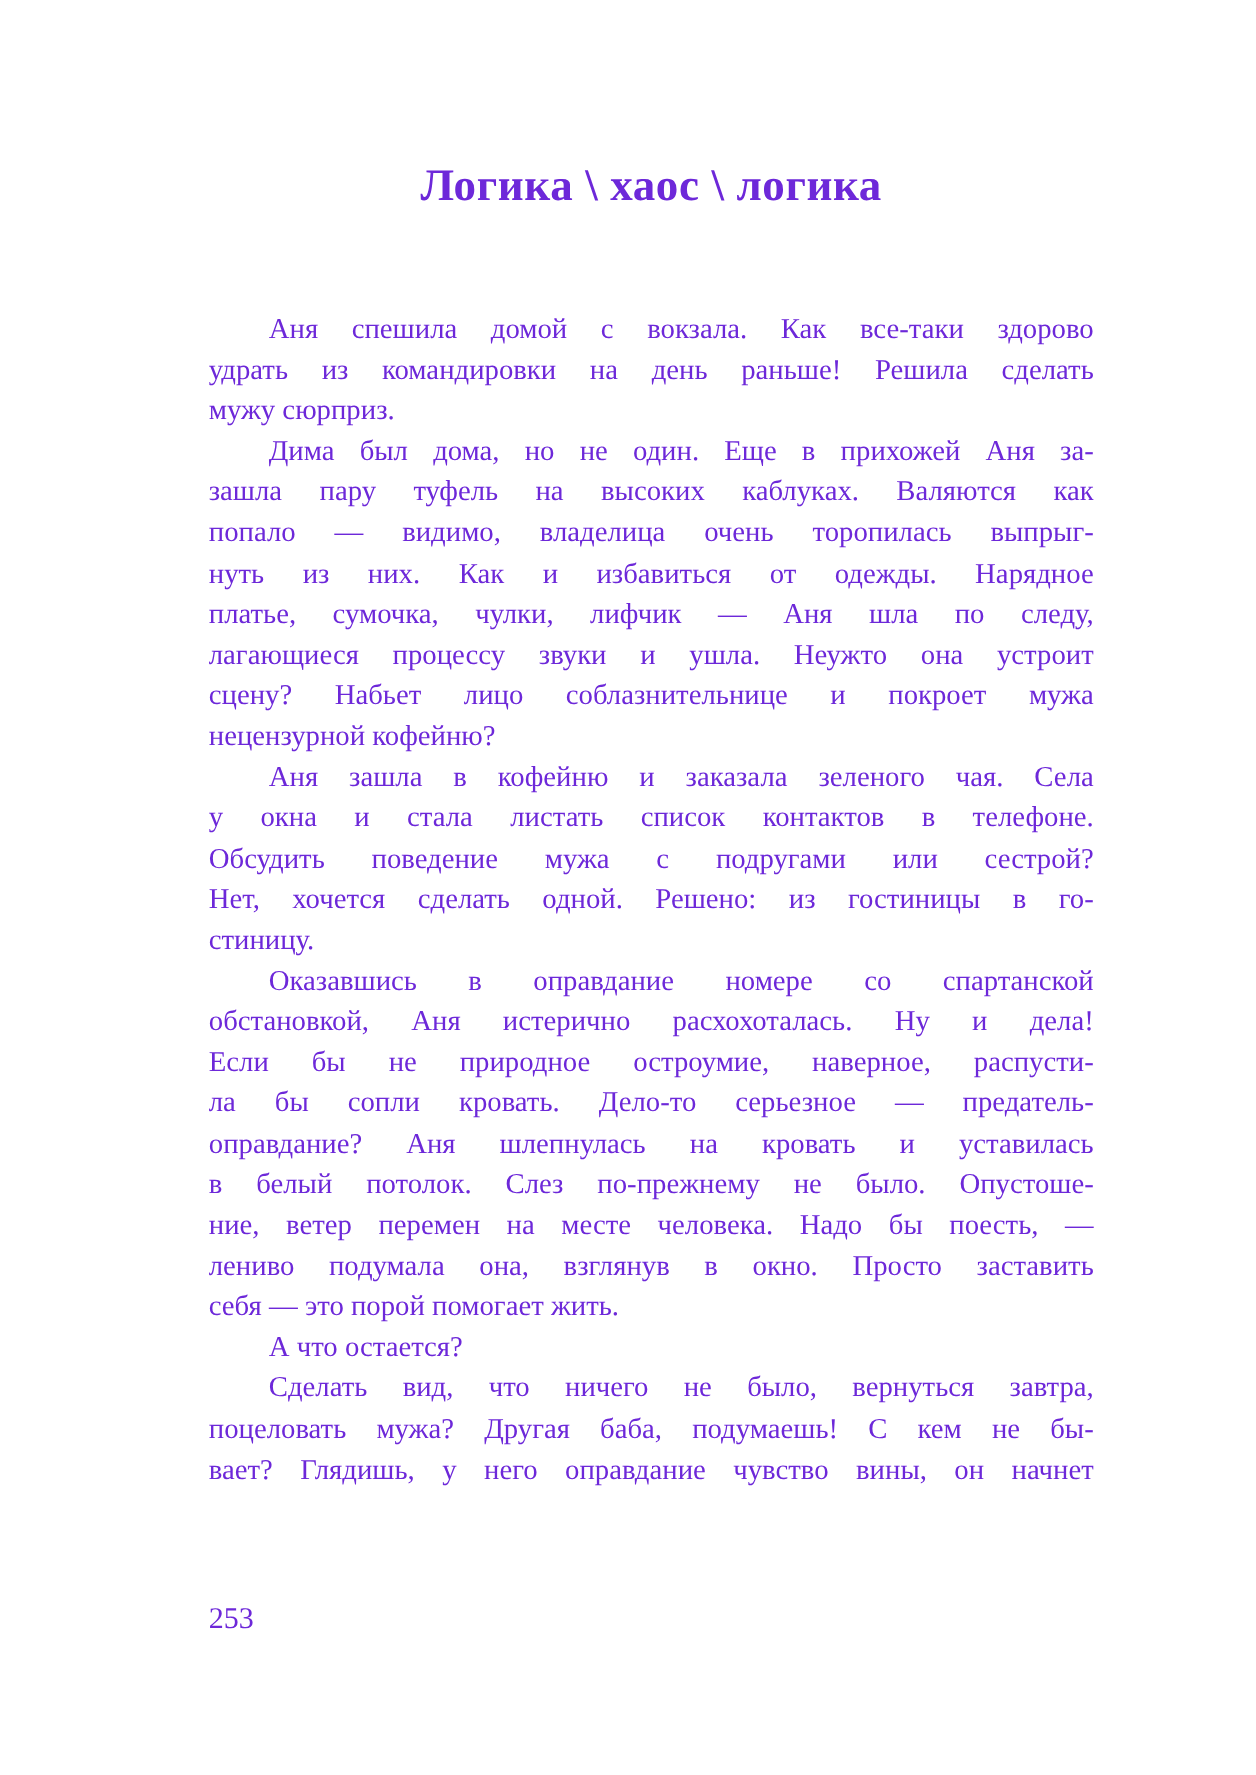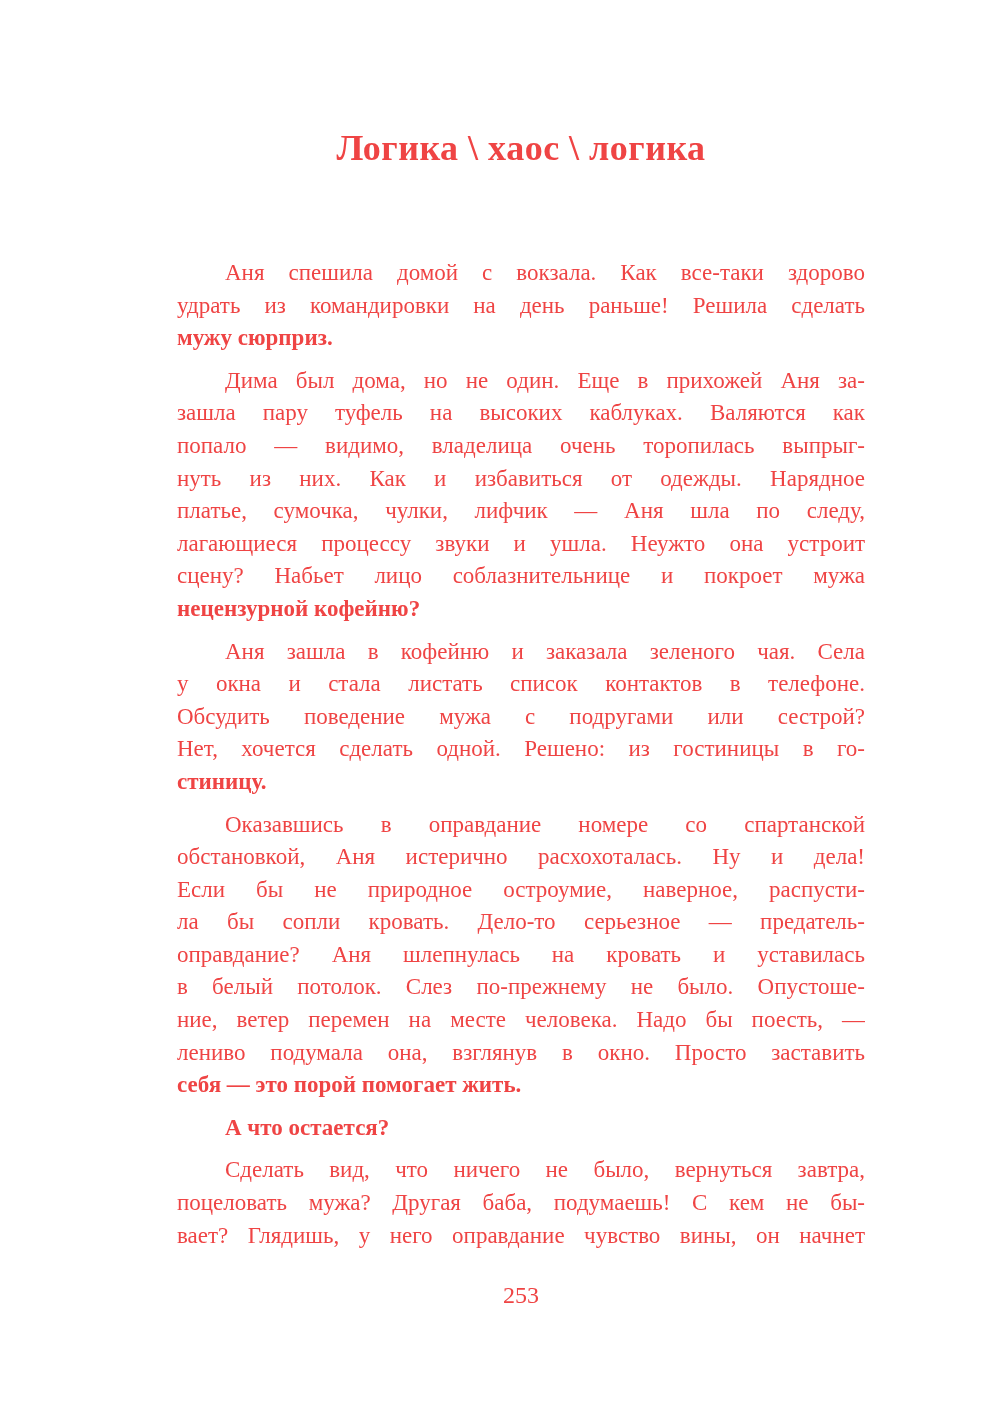--- a/index.html
+++ b/index.html
@@ -5,21 +5,21 @@
   html, body {
     margin: 0;
     padding: 0;
     background: #ffffff;
   }
   .page {
     position: relative;
     width: 1005px;
     height: 1420px;
     background: #ffffff;
-    color: #ef4444;
+    color: #6d28d9;
     font-family: "Liberation Serif", "DejaVu Serif", serif;
     overflow: hidden;
   }
   .chapter-title {
     position: absolute;
     top: 127px;
     left: 167px;
     width: 708px;
     text-align: center;
     font-size: 36px;
@@ -28,44 +28,42 @@
     white-space: pre;
   }
   .text-body {
     position: absolute;
     top: 247px;
     left: 167px;
     width: 708px;
     font-size: 23px;
   }
   .paragraph {
-    margin: 10px;
+    margin: 0;
     padding: 0;
   }
   .line {
     height: 32.6px;
     line-height: 32.6px;
     text-align: justify;
     text-align-last: justify;
     overflow: hidden;
   }
   .line.first {
     text-indent: 48px;
   }
   .line.last {
     text-align: right;
     text-align-last: left;
-    font-weight: bold;
   }
   .page-number {
     position: absolute;
     top: 1282px;
     left: 167px;
     width: 708px;
-    text-align: center;
     font-size: 24px;
   }
 </style>
 </head>
 <body>
 
 <div class="page">
   <div class="chapter-title">Логика \ хаос \ логика</div>
 
   <div class="text-body">

